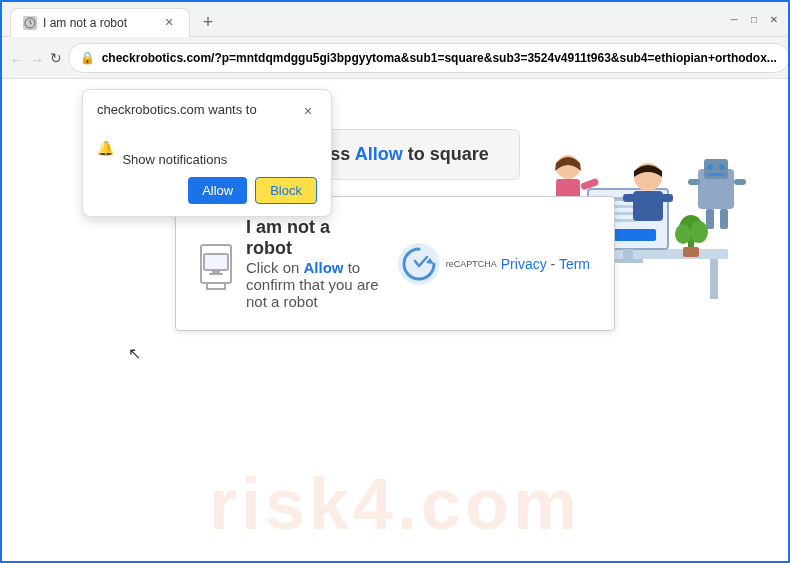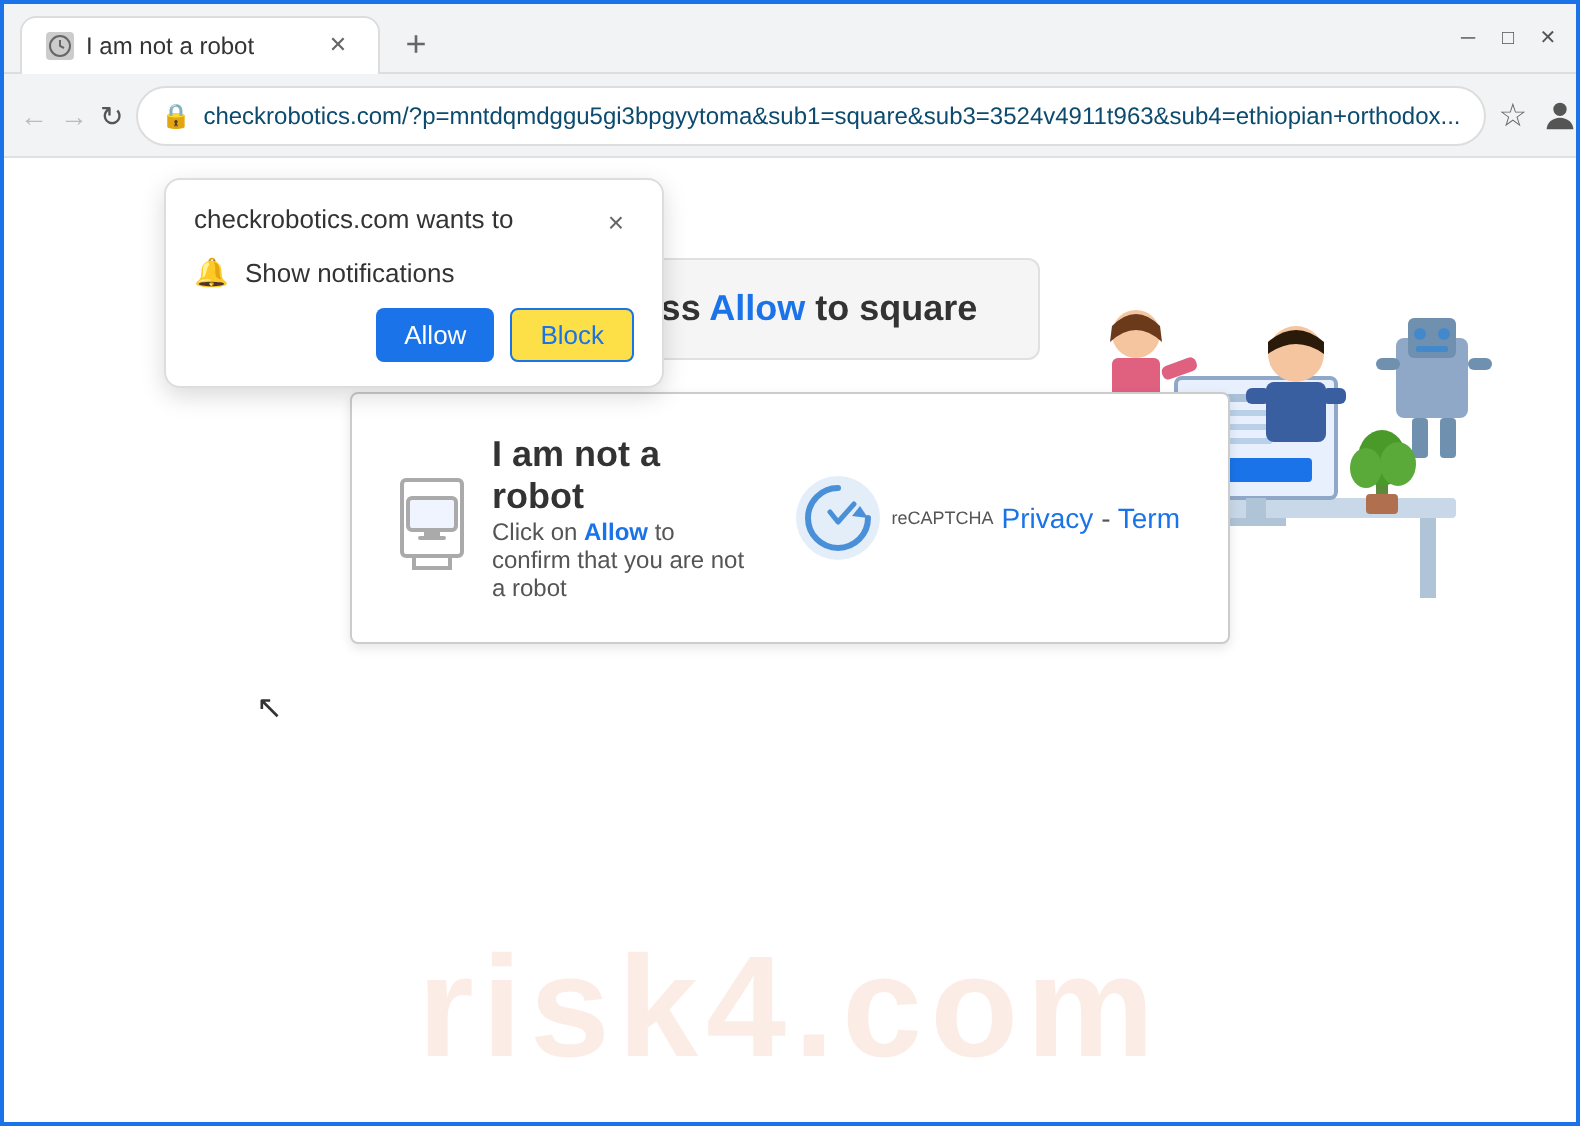--- a/index.html
+++ b/index.html
@@ -131,24 +131,25 @@
       color: #333;
       gap: 6px;
     }
     .lock-icon {
       color: #555;
       font-size: 12px;
     }
     .url-text {
       flex: 1;
       font-size: 12px;
-      color: #0c4a6e;
+      color: #000000;
       white-space: nowrap;
       overflow: hidden;
       text-overflow: ellipsis;
+      font-weight: bold;
     }
     .star-icon, .profile-icon, .menu-icon {
       width: 28px;
       height: 28px;
       border-radius: 50%;
       display: flex;
       align-items: center;
       justify-content: center;
       font-size: 16px;
       color: #666;
@@ -218,20 +219,21 @@
       gap: 8px;
       margin-bottom: 10px;
     }
     .bell-icon {
       font-size: 14px;
       color: #555;
     }
     .popup-text {
       font-size: 13px;
       color: #333;
+      margin-top: 24px;
     }
     .popup-buttons {
       display: flex;
       gap: 8px;
       justify-content: flex-end;
     }
     .btn-allow {
       background: #1a73e8;
       color: #fff;
       border: none;
@@ -316,21 +318,21 @@
       height: 6px;
       border: 2px solid #aaa;
       border-top: none;
     }
     .captcha-text h2 {
       font-size: 18px;
       color: #333;
       font-weight: 600;
     }
     .captcha-text p {
-      font-size: 12px;
+      font-size: 15px;
       color: #555;
     }
     .captcha-text p .allow-link {
       color: #1a73e8;
       font-weight: 600;
     }
     .captcha-right {
       display: flex;
       flex-direction: row;
       align-items: center;

